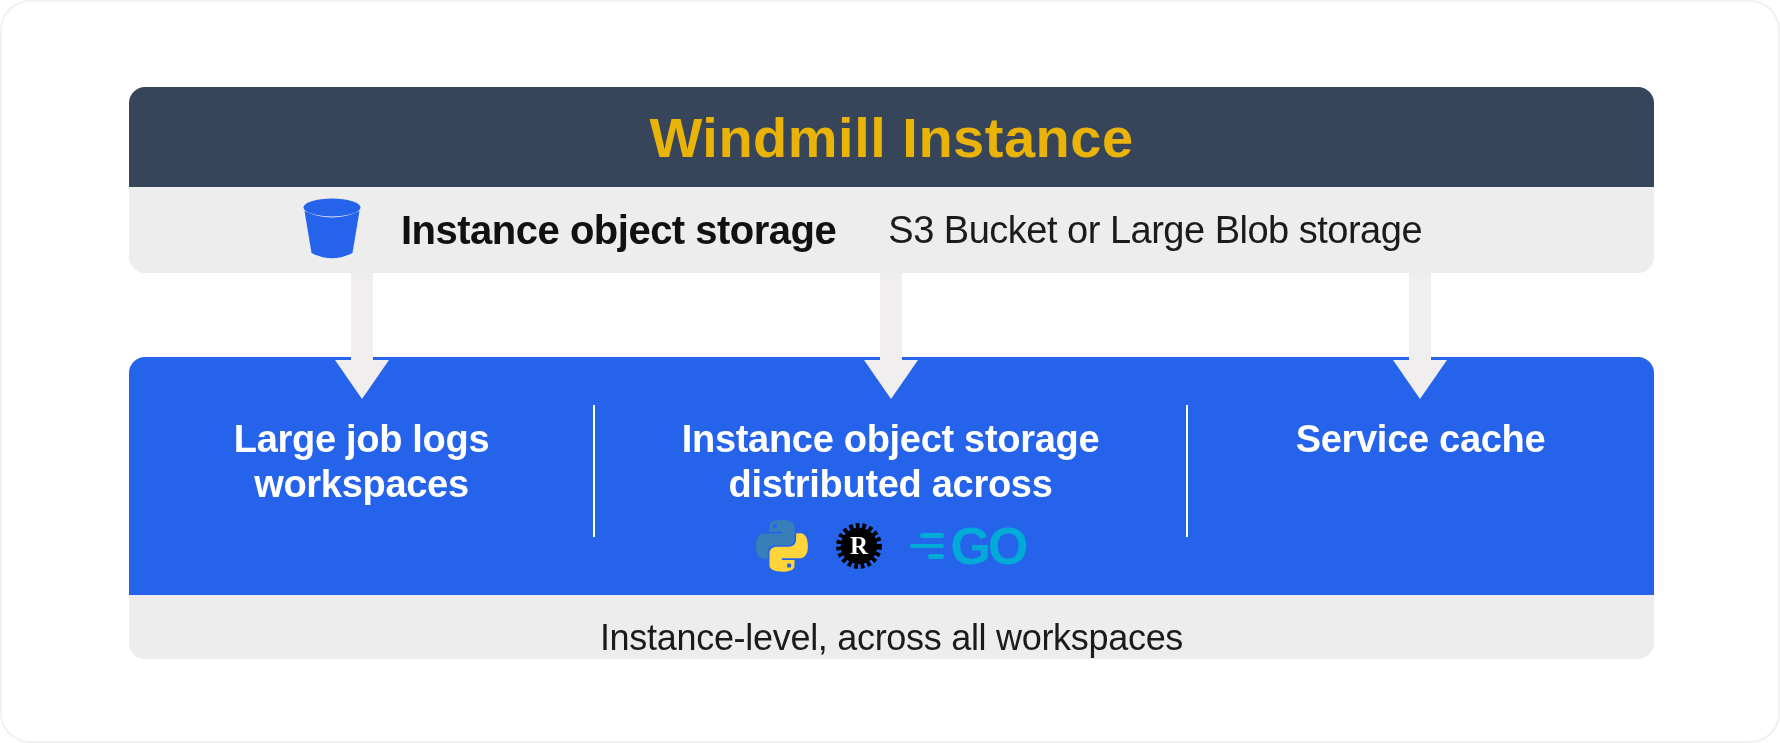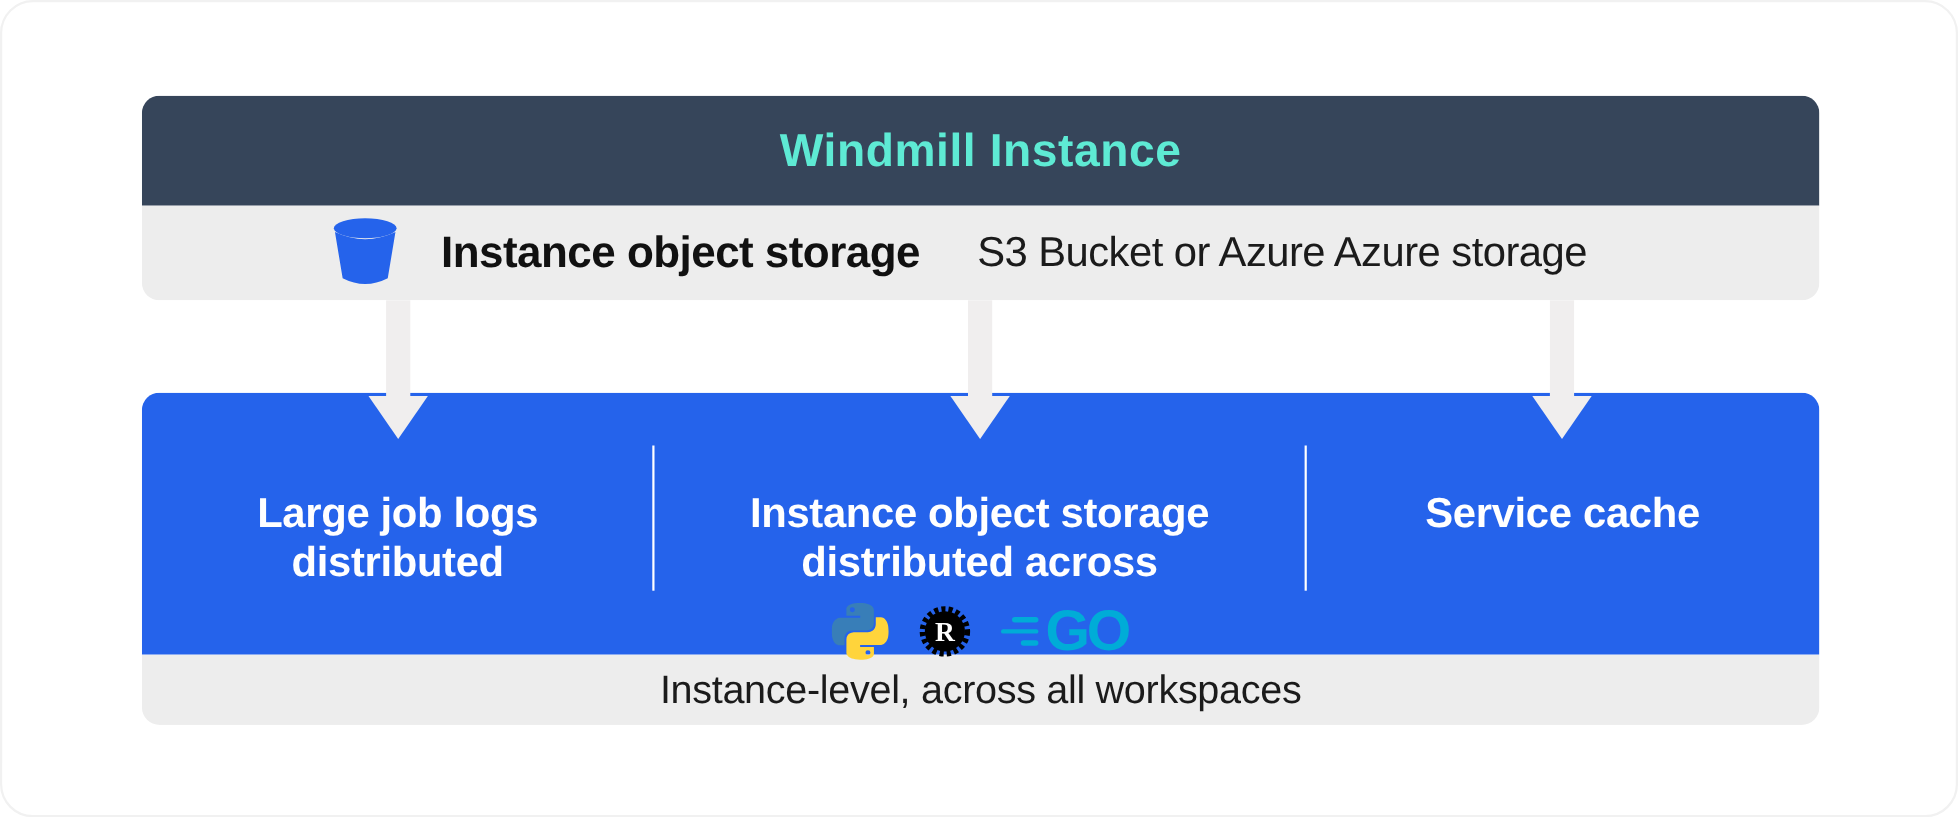--- a/index.html
+++ b/index.html
@@ -21,21 +21,21 @@
     position: absolute; left: 127px; top: 85px;
     width: 1525px; height: 186px;
     border-radius: 16px; overflow: hidden;
   }
   .header {
     height: 100px;
     background: var(--header-bg, #36455A);
     display: flex; align-items: center; justify-content: center;
   }
   .header-title {
-    color: #5eead4; font-size: 42px; font-weight: 700;
+    color: #eab308; font-size: 56px; font-weight: 700;
     letter-spacing: 0.5px;
   }
   .storage-row {
     height: 86px;
     background: var(--row-gray, #EDEDED);
     display: flex; align-items: center;
     padding-left: 172px;
   }
   .bucket { width: 62px; height: 64px; flex: 0 0 auto; }
   .storage-title {
@@ -70,21 +70,21 @@
     position: absolute; left: 127px; top: 355px;
     width: 1525px; height: 302px;
     border-radius: 16px; overflow: hidden;
   }
   .blue-panel {
     position: relative;
     height: 238px;
     background: var(--panel-blue, #2563EB);
     display: flex;
   }
-  .col { display: flex; flex-direction: column; align-items: center; padding-top: 88px; }
+  .col { display: flex; flex-direction: column; align-items: center; padding-top: 60px; }
   .col-1 { width: 465px; }
   .col-2 { width: 593px; }
   .col-3 { width: 467px; }
   .col-heading {
     color: #ffffff; font-size: 38px; font-weight: 700;
     line-height: 45px; text-align: center; letter-spacing: -0.3px;
   }
   .divider {
     position: absolute; top: 48px; width: 2px; height: 132px;
     background: #ffffff;
@@ -105,42 +105,42 @@
   .go-line-2 { width: 34px; }
   .go-line-3 { width: 16px; }
   .go-text {
     color: var(--go-teal, #00ACD7);
     font-size: 52px; font-weight: 700; letter-spacing: -3px; line-height: 48px;
   }
 
   .footer {
     height: 64px;
     background: var(--row-gray, #EDEDED);
-    display: flex; align-items: center; justify-content: center;
+    display: flex; align-items: flex-end; justify-content: center;
   }
   .footer-text {
     color: #1b1b1b; font-size: 36px; font-weight: 400; letter-spacing: -0.3px;
   }
 </style>
 </head>
 <body>
 
 <div class="canvas">
 
   <div class="upper-card">
     <div class="header">
       <span class="header-title">Windmill Instance</span>
     </div>
     <div class="storage-row">
       <svg class="bucket" viewBox="0 0 60 64">
         <ellipse cx="30" cy="9.5" rx="28.5" ry="9" fill="#2563EB"></ellipse>
         <path d="M2.5 13 Q30 26 57.5 13 L50.5 55 Q30 65.5 9.5 55 Z" fill="#2563EB"></path>
       </svg>
       <span class="storage-title">Instance object storage</span>
-      <span class="storage-subtitle">S3 Bucket or Azure Azure storage</span>
+      <span class="storage-subtitle">S3 Bucket or Large Blob storage</span>
     </div>
   </div>
 
   <div class="arrow arrow-1">
     <div class="arrow-stem"></div>
     <div class="arrow-head"></div>
   </div>
   <div class="arrow arrow-2">
     <div class="arrow-stem"></div>
     <div class="arrow-head"></div>
@@ -149,21 +149,21 @@
     <div class="arrow-stem"></div>
     <div class="arrow-head"></div>
   </div>
 
   <div class="lower-card">
     <div class="blue-panel">
 
       <div class="col col-1">
         <div class="col-heading">
           <div>Large job logs</div>
-          <div>distributed</div>
+          <div>workspaces</div>
         </div>
       </div>
 
       <div class="col col-2">
         <div class="col-heading">
           <div>Instance object storage</div>
           <div>distributed across</div>
         </div>
         <div class="lang-icons">
           <svg class="python-logo" viewBox="0 0 256 255">

